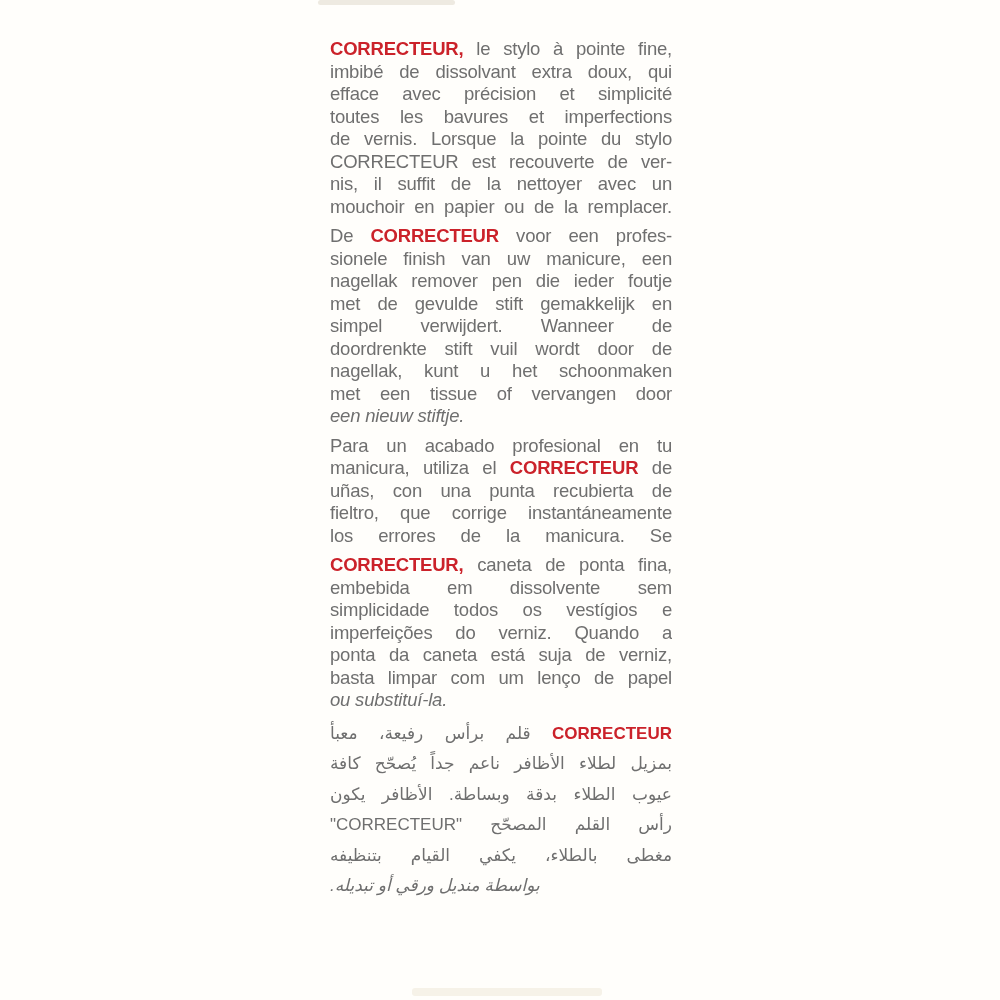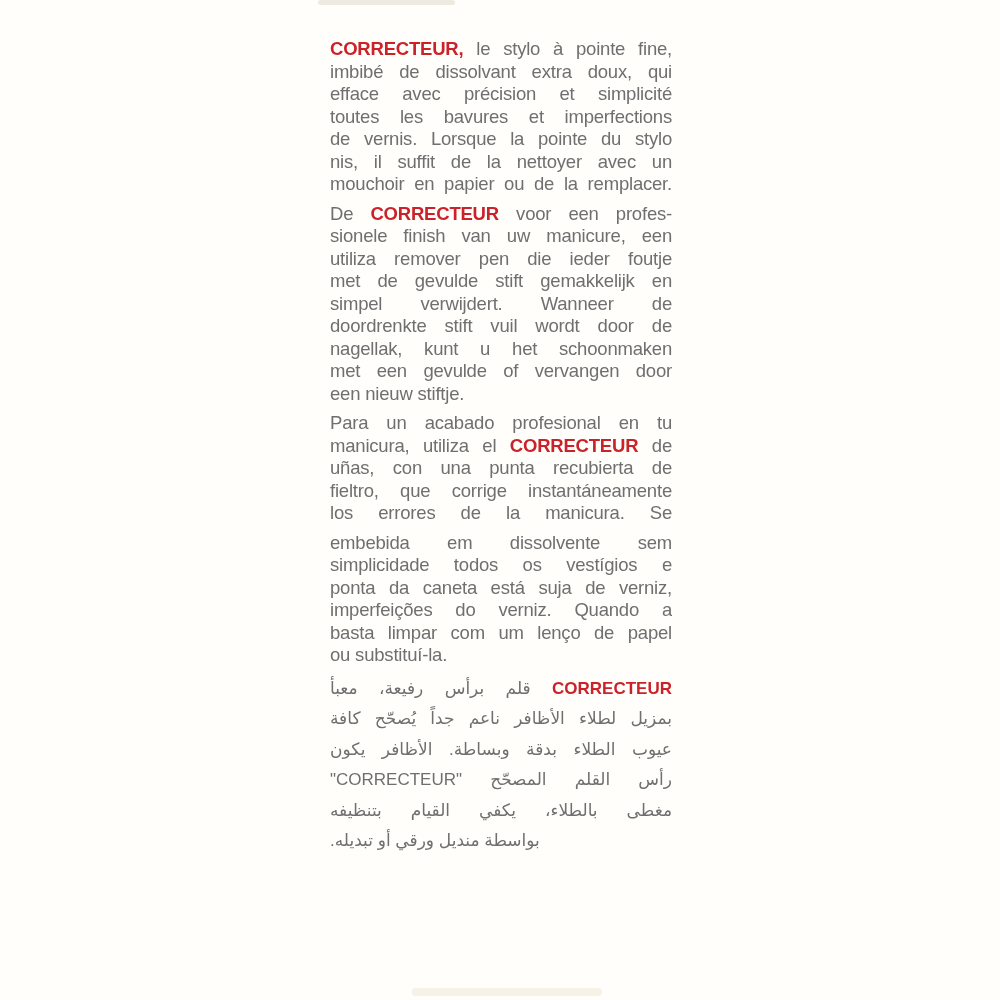--- a/index.html
+++ b/index.html
@@ -40,20 +40,21 @@
   }
   .line {
     text-align: justify;
     text-align-last: justify;
     overflow: hidden;
     white-space: normal;
   }
   .line.align-left {
     text-align: center;
     text-align-last: left;
+    font-style: italic;
   }
   .red {
     font-weight: bold;
   }
   .ltr-embed {
     direction: ltr;
     unicode-bidi: embed;
   }
   .print-artifact {
     position: absolute;
@@ -80,46 +81,48 @@
 
 <div class="label-scan">
   <div class="print-artifact top"></div>
   <div class="text-column" style="color: rgb(111, 111, 111);">
       <div class="para latin" dir="ltr">
         <div class="line"><span class="red" style="color: rgb(203, 34, 42);">CORRECTEUR,</span><span> le stylo à pointe fine,</span></div>
         <div class="line"><span>imbibé de dissolvant extra doux, qui</span></div>
         <div class="line"><span>efface avec précision et simplicité</span></div>
         <div class="line"><span>toutes les bavures et imperfections</span></div>
         <div class="line"><span>de vernis. Lorsque la pointe du stylo</span></div>
+        <div class="line"><span>CORRECTEUR est recouverte de ver-</span></div>
         <div class="line"><span>nis, il suffit de la nettoyer avec un</span></div>
         <div class="line"><span>mouchoir en papier ou de la remplacer.</span></div>
       </div>
       <div class="para latin" dir="ltr">
         <div class="line"><span>De </span><span class="red" style="color: rgb(203, 34, 42);">CORRECTEUR</span><span> voor een profes-</span></div>
         <div class="line"><span>sionele finish van uw manicure, een</span></div>
-        <div class="line"><span>utiliza remover pen die ieder foutje</span></div>
+        <div class="line"><span>nagellak remover pen die ieder foutje</span></div>
         <div class="line"><span>met de gevulde stift gemakkelijk en</span></div>
         <div class="line"><span>simpel verwijdert. Wanneer de</span></div>
         <div class="line"><span>doordrenkte stift vuil wordt door de</span></div>
         <div class="line"><span>nagellak, kunt u het schoonmaken</span></div>
-        <div class="line"><span>met een gevulde of vervangen door</span></div>
+        <div class="line"><span>met een tissue of vervangen door</span></div>
         <div class="line align-left"><span>een nieuw stiftje.</span></div>
       </div>
       <div class="para latin" dir="ltr">
         <div class="line"><span>Para un acabado profesional en tu</span></div>
         <div class="line"><span>manicura, utiliza el </span><span class="red" style="color: rgb(203, 34, 42);">CORRECTEUR</span><span> de</span></div>
         <div class="line"><span>uñas, con una punta recubierta de</span></div>
         <div class="line"><span>fieltro, que corrige instantáneamente</span></div>
         <div class="line"><span>los errores de la manicura. Se</span></div>
       </div>
       <div class="para latin" dir="ltr">
+        <div class="line"><span class="red" style="color: rgb(203, 34, 42);">CORRECTEUR,</span><span> caneta de ponta fina,</span></div>
         <div class="line"><span>embebida em dissolvente sem</span></div>
         <div class="line"><span>simplicidade todos os vestígios e</span></div>
+        <div class="line"><span>imperfeições do verniz. Quando a</span></div>
         <div class="line"><span>ponta da caneta está suja de verniz,</span></div>
-        <div class="line"><span>imperfeições do verniz. Quando a</span></div>
         <div class="line"><span>basta limpar com um lenço de papel</span></div>
         <div class="line align-left"><span>ou substituí-la.</span></div>
       </div>
       <div class="para rtl" dir="rtl">
         <div class="line"><span class="red ltr-embed" style="color: rgb(203, 34, 42);">CORRECTEUR</span><span> قلم برأس رفيعة، معبأ</span></div>
         <div class="line"><span>بمزيل لطلاء الأظافر ناعم جداً يُصحّح كافة</span></div>
         <div class="line"><span>عيوب الطلاء بدقة وبساطة. الأظافر يكون</span></div>
         <div class="line"><span>رأس القلم المصحّح </span><span class="ltr-embed">"CORRECTEUR"</span></div>
         <div class="line"><span>مغطى بالطلاء، يكفي القيام بتنظيفه</span></div>
         <div class="line align-left"><span>بواسطة منديل ورقي أو تبديله.</span></div>

